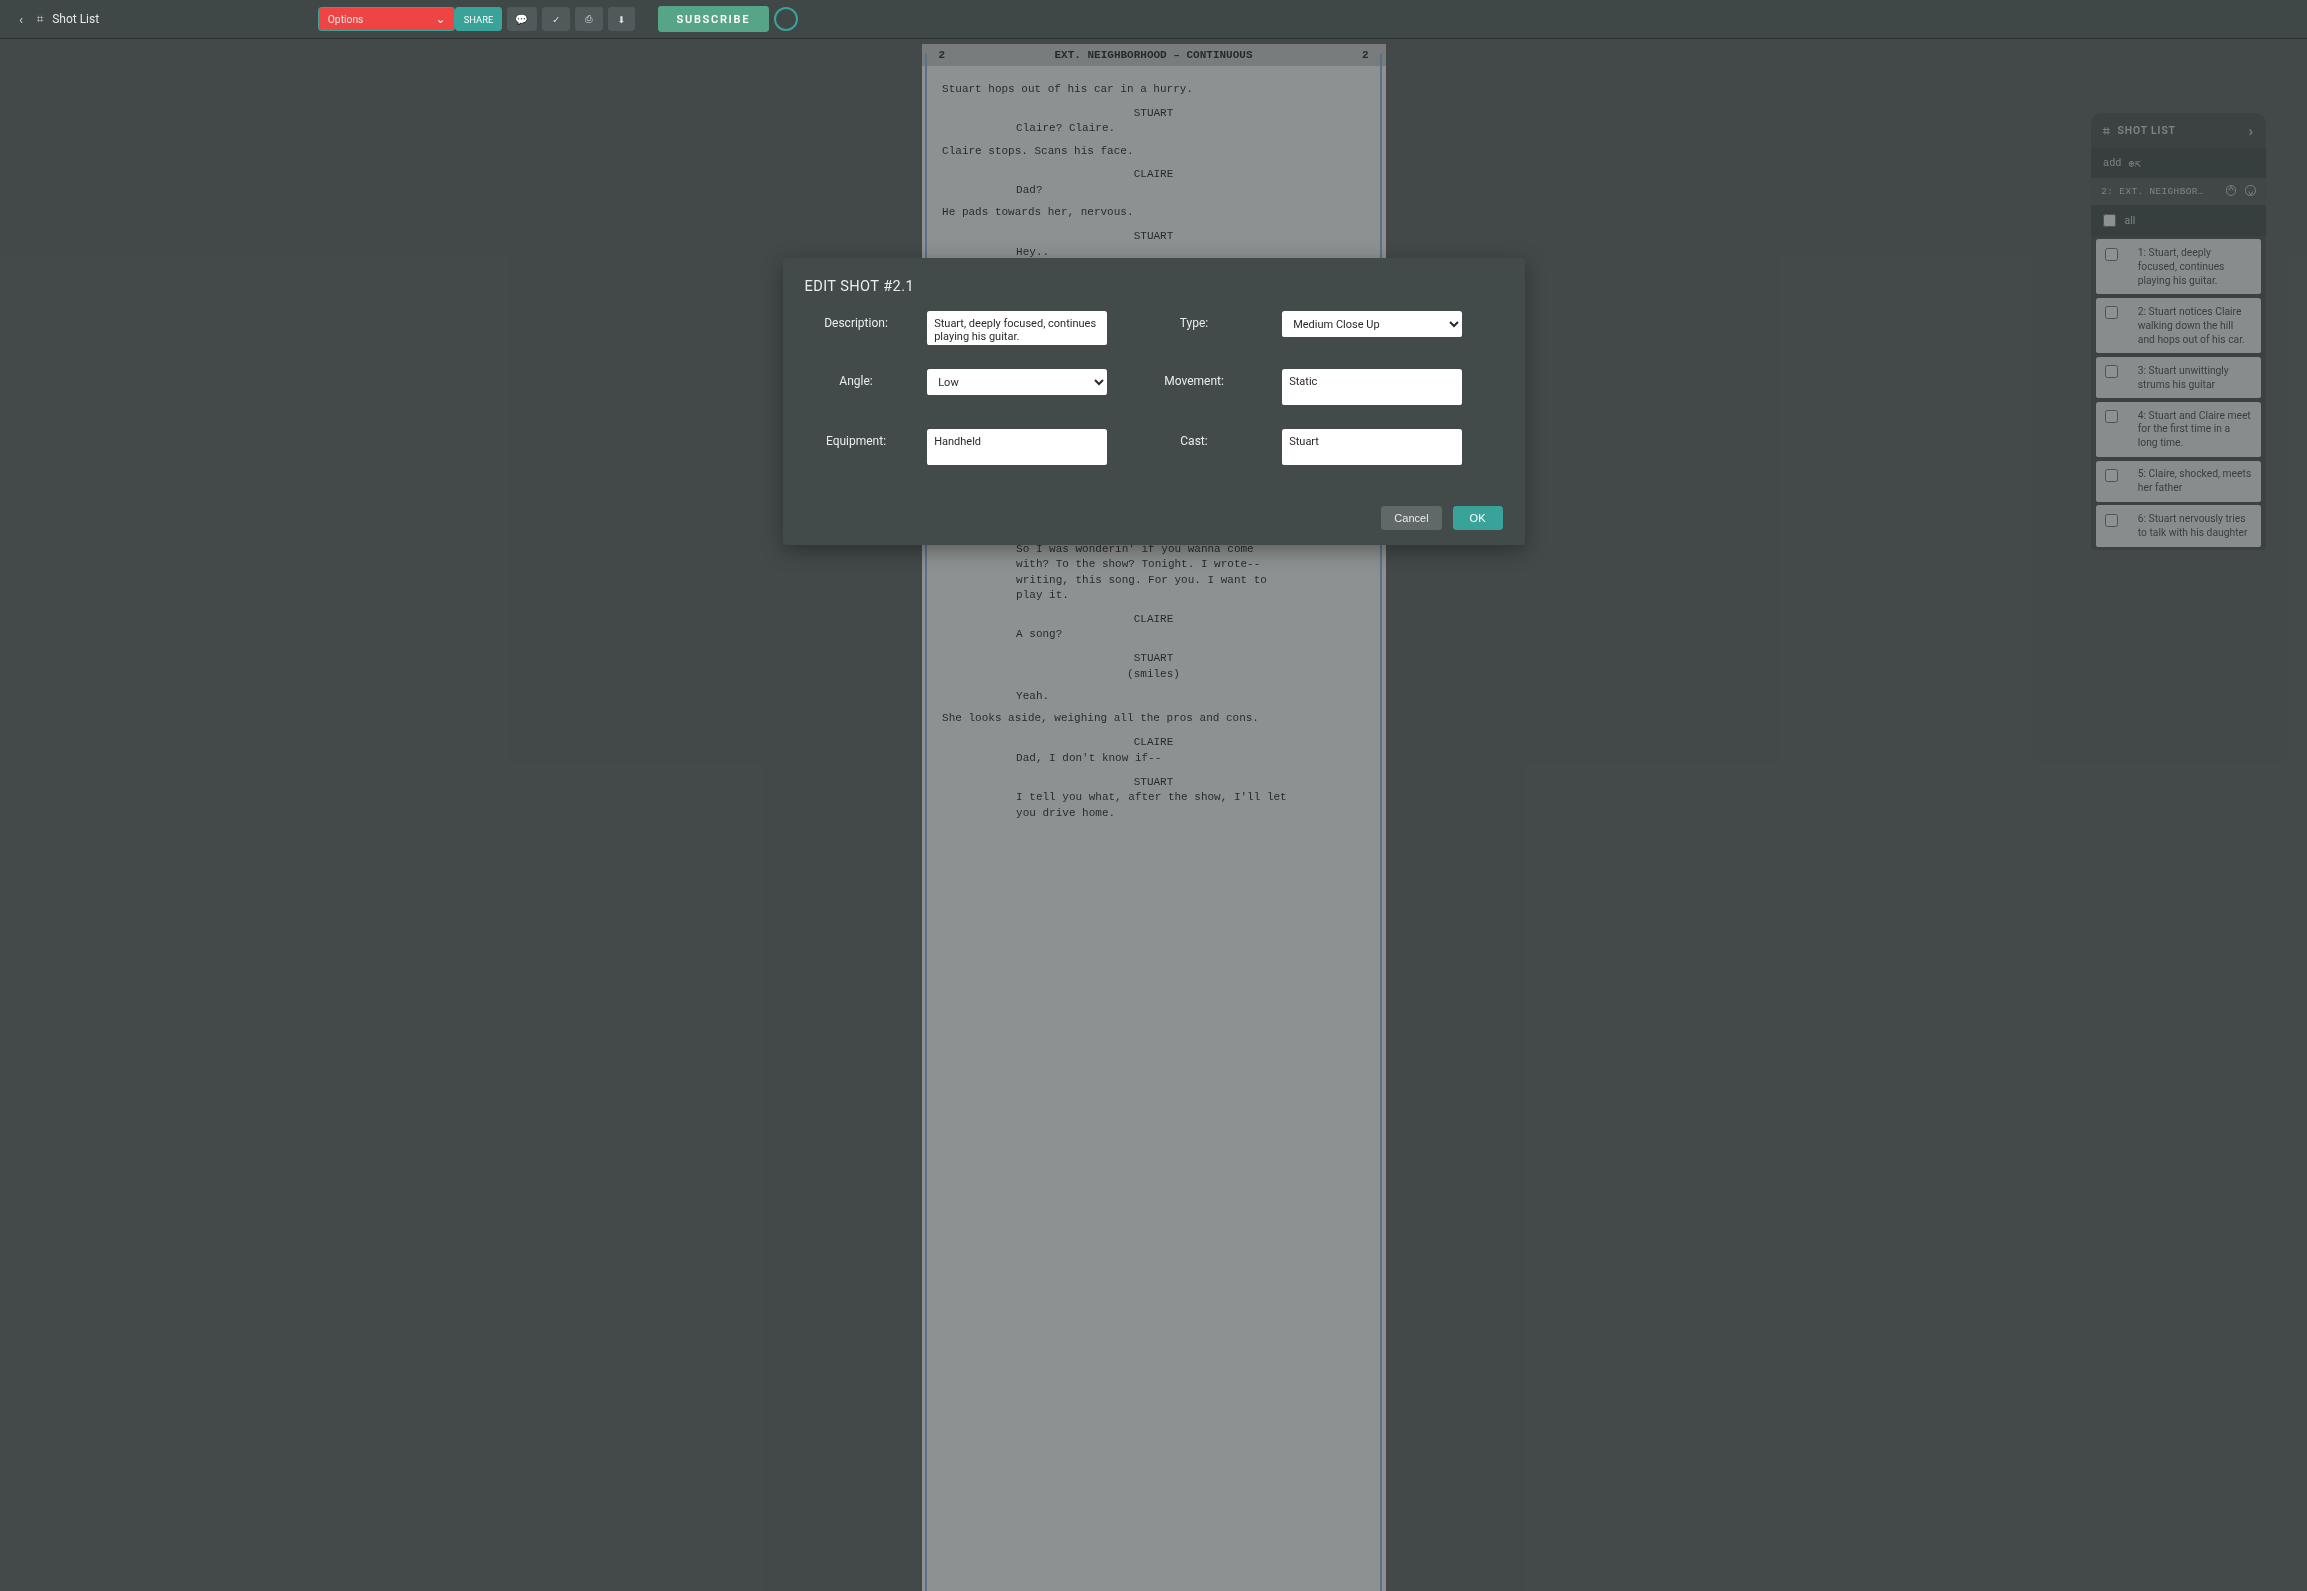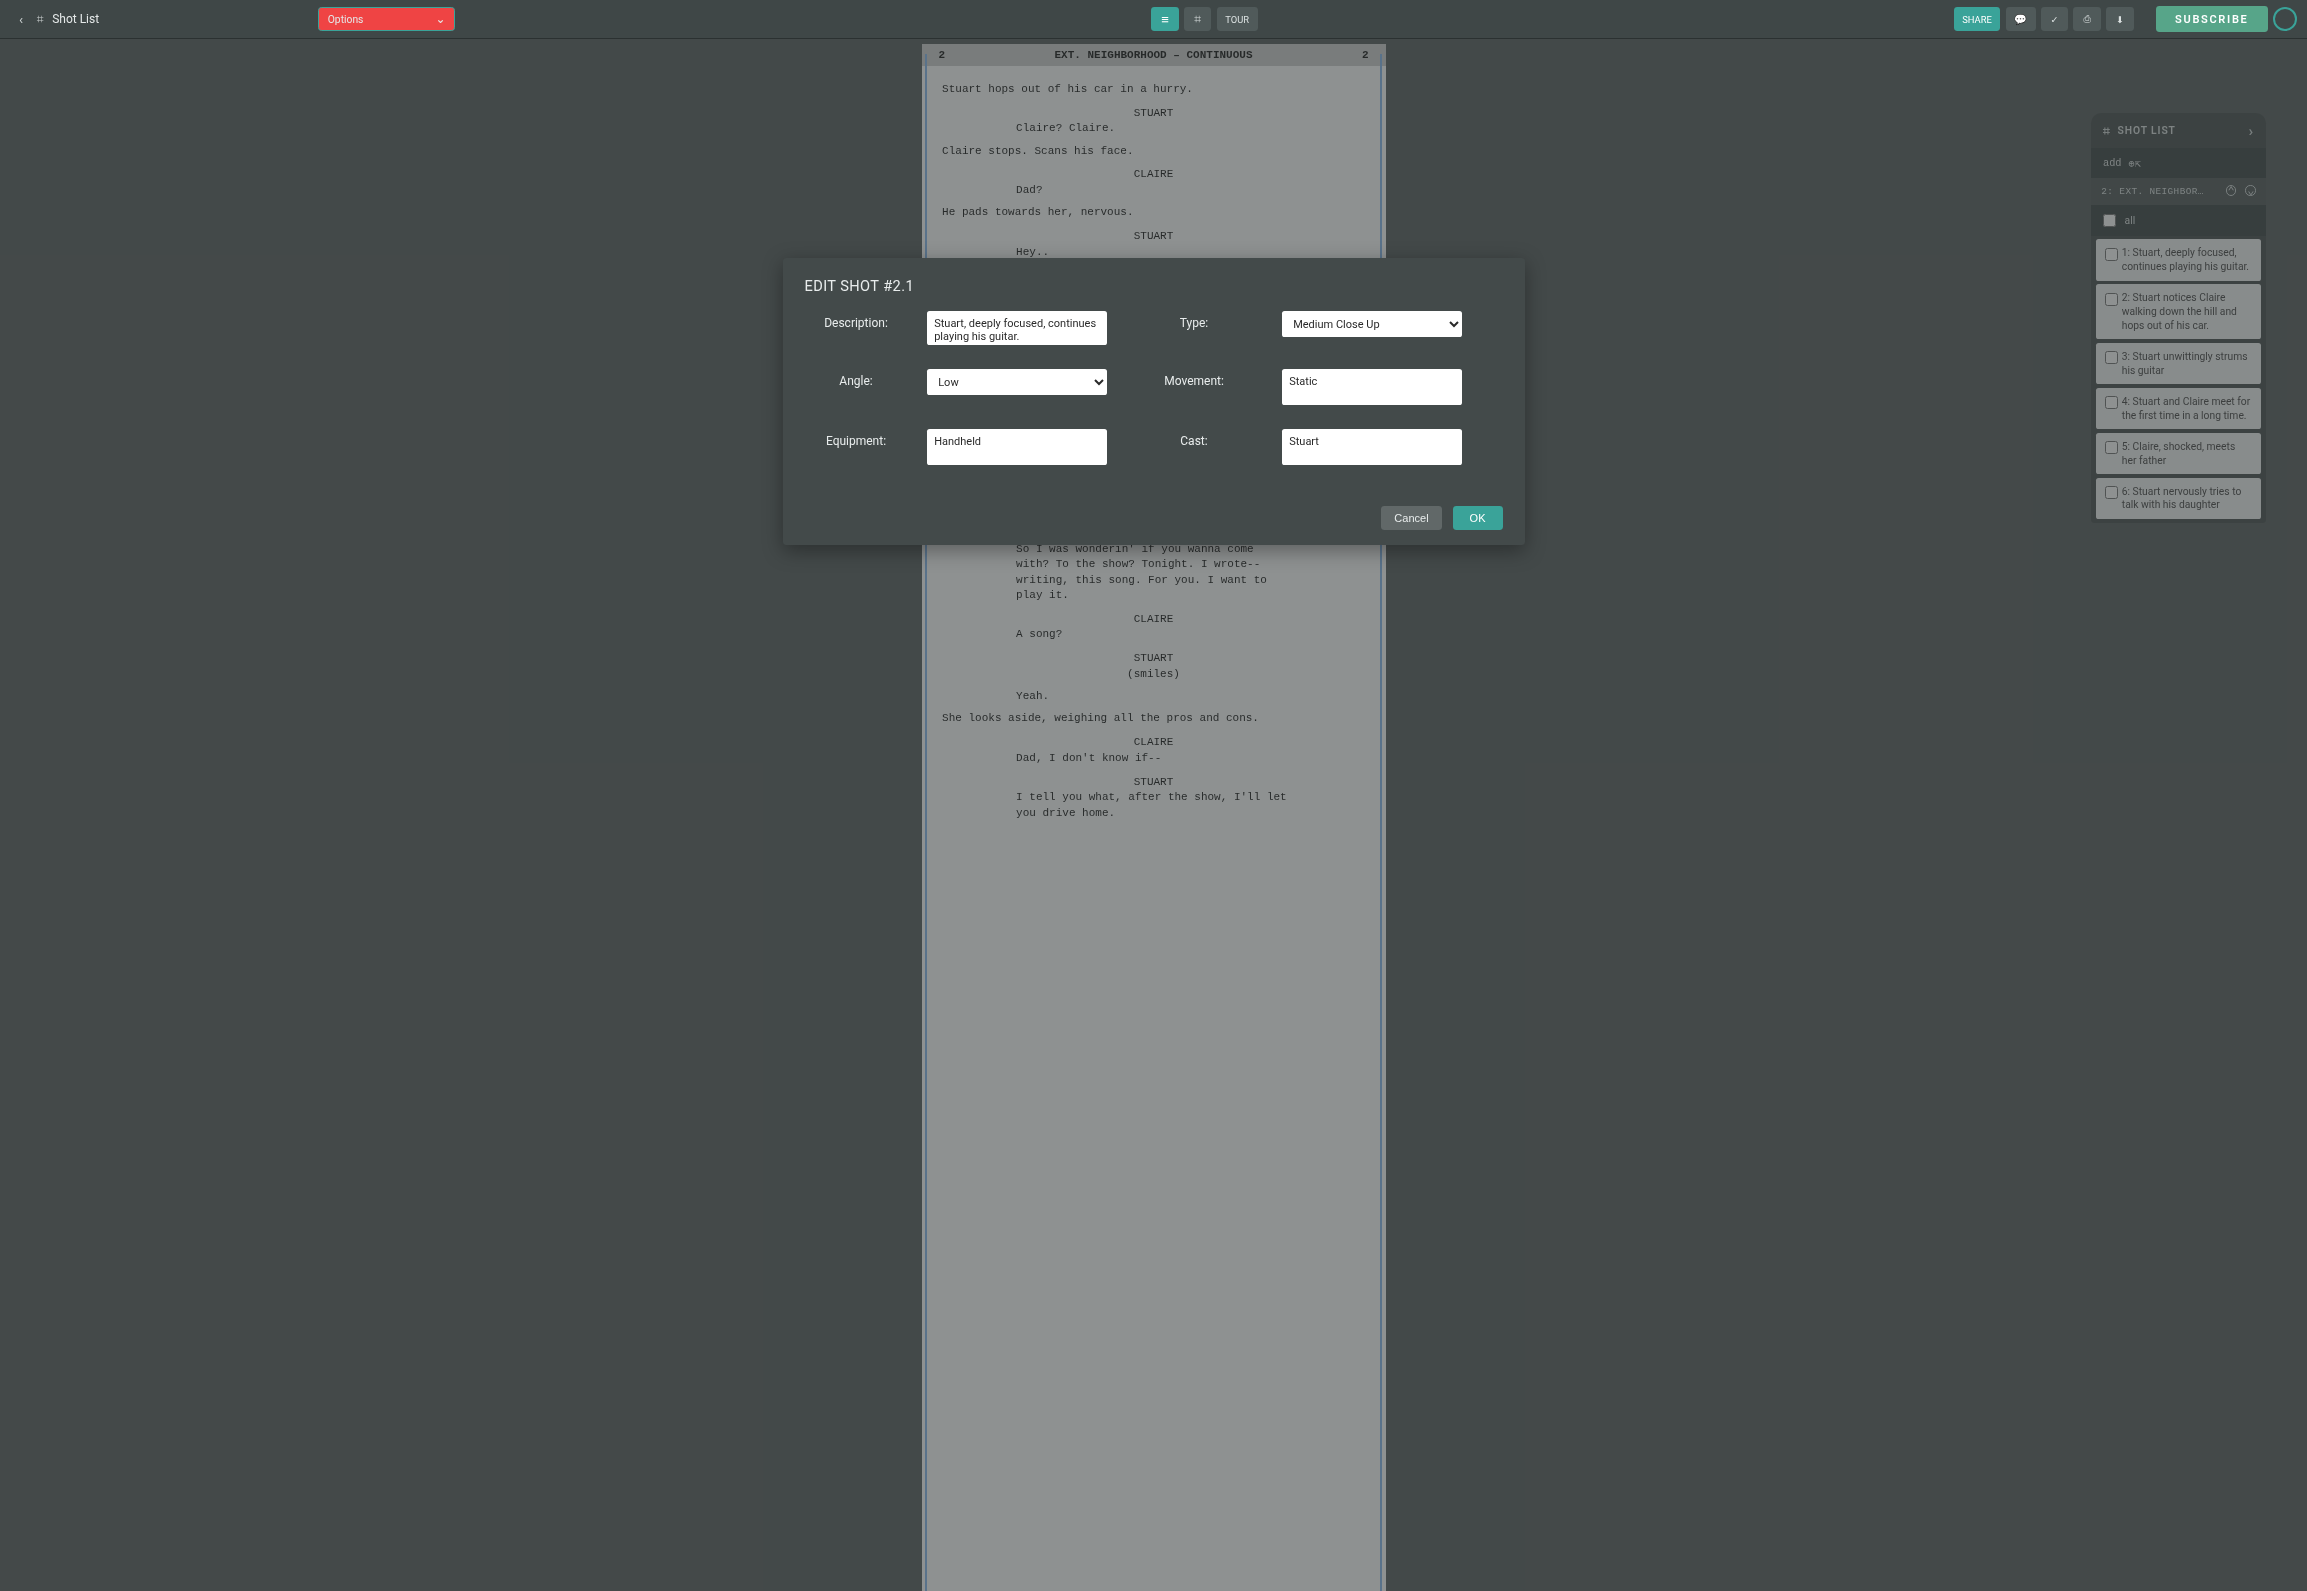--- a/index.html
+++ b/index.html
@@ -131,21 +131,21 @@
       display: flex; align-items: center; justify-content: space-between;
       font-family: "Courier New", monospace; font-size: 9.4px; letter-spacing: 0.4px;
     }
     .all-row {
       background: #3f4747; padding: 8.6px 12px;
       display: flex; align-items: center; gap: 8.6px;
     }
     .shot-item {
       background: #f2f3f3; color: #4a4a4a;
       margin: 3.4px 5.2px; padding: 6.9px 8.6px; border-radius: 2.6px;
-      display: flex; align-items: flex-start; gap: 4px;
+      display: flex; align-items: flex-start; gap: 20px;
       font-size: 10.3px; line-height: 1.35;
     }
     .shot-item input[type=checkbox]{ margin-top: 1.7px; }
     .circ { width:13.7px; height:13.7px; border:1.7px solid #cdd3d3; border-radius:50%; display:inline-block; }
     .circ.sm { width:10.3px; height:10.3px; border-width: 1.3px; }
     .chev-r::after { content: "›"; font-size: 15.5px; color: #cdd3d3; }
     .share-btn-group { display:flex; gap:5.2px; }
 
     
     .modal {
@@ -211,31 +211,20 @@
     <div class="shot-title">
       <span class="ic ic-shot"></span>
       <span>Shot List</span>
     </div>
   </div>
   <div class="tb-mid">
     <div class="options-dd">
       <span>Options</span>
       <span class="ic ic-caret"></span>
     </div>
-  </div>
-  <div class="tb-center">
-    <div class="btn teal">
-        <span class="ic ic-list"></span>
-      </div>
-    <div class="btn">
-        <span class="ic ic-shot"></span>
-      </div>
-    <div class="btn">
-        <span>TOUR</span>
-      </div>
   </div>
   <div class="tb-right share-btn-group">
     <div class="btn teal">
         <span>SHARE</span>
       </div>
     <div class="btn">
         <span class="ic ic-comment"></span>
       </div>
     <div class="btn">
         <span class="ic ic-check"></span>

